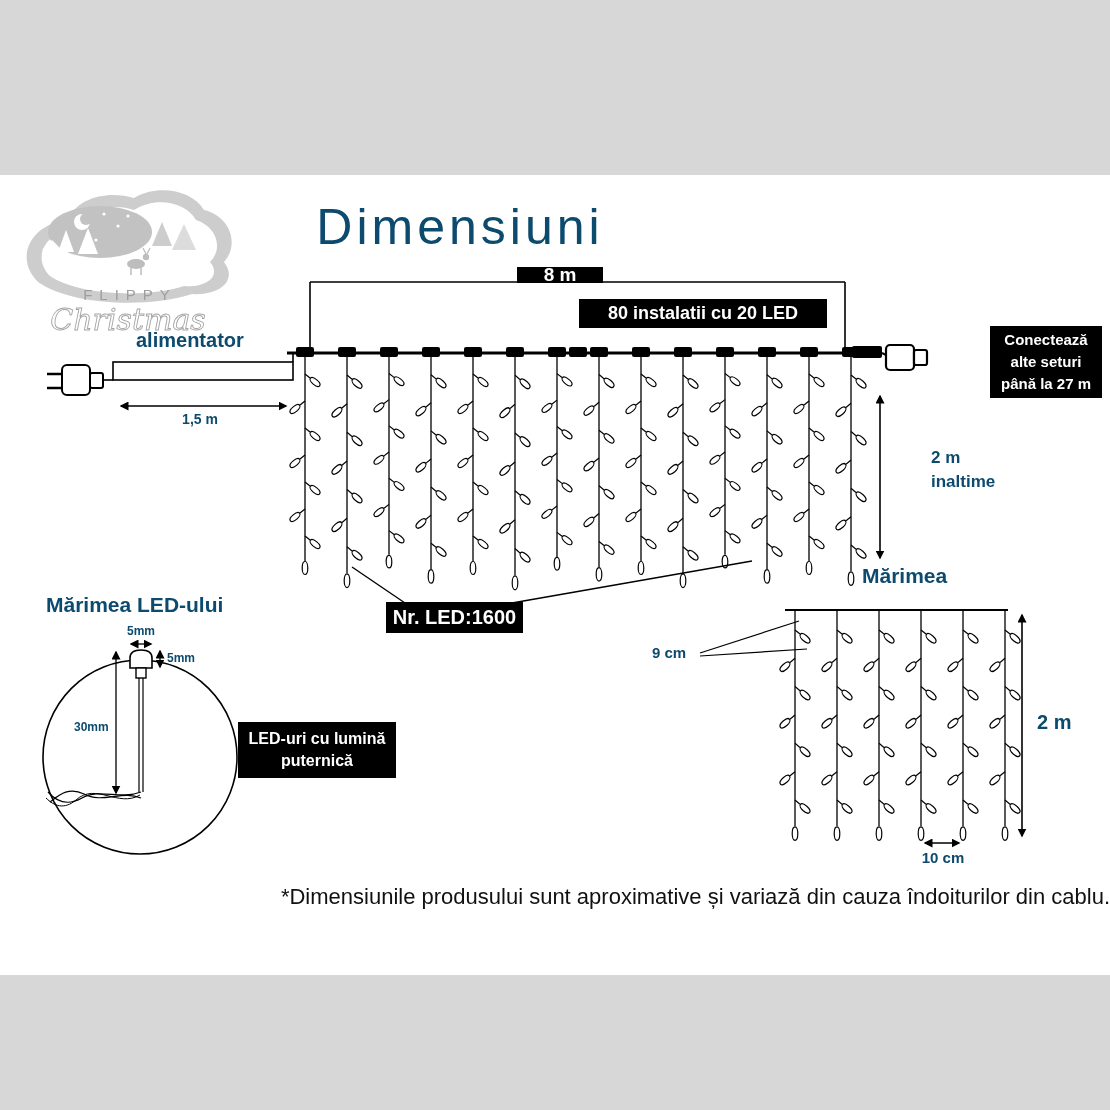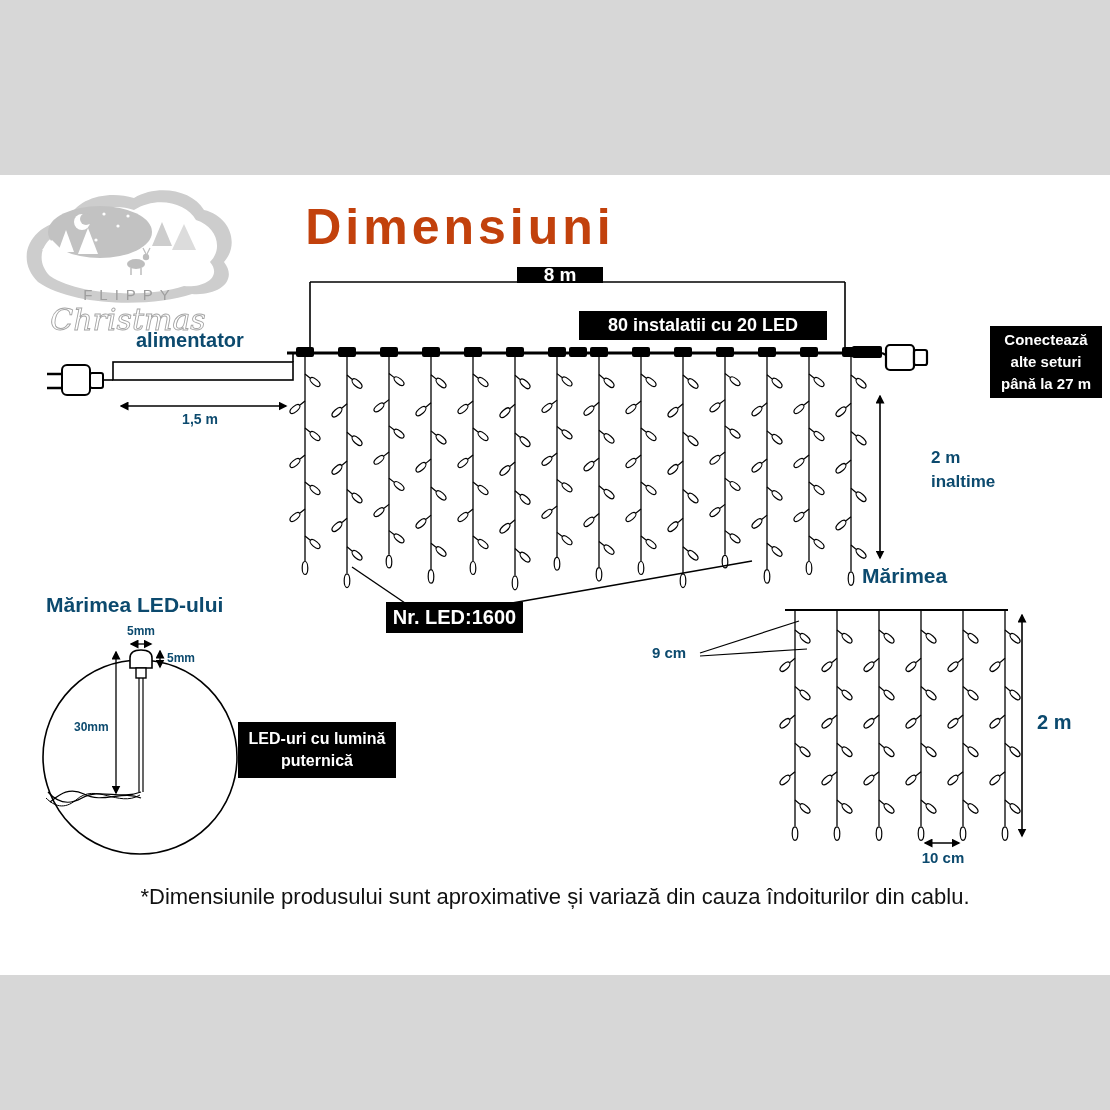--- a/index.html
+++ b/index.html
@@ -5,21 +5,21 @@
   html,body{margin:0;padding:0;background:#d7d7d7;}
   .canvas{position:relative;width:1110px;height:1110px;background:#d7d7d7;
           font-family:"Liberation Sans",sans-serif;overflow:hidden;}
   .white-area{position:absolute;left:0;top:175px;width:1110px;height:800px;background:#ffffff;z-index:0;}
   svg.layer{position:absolute;left:0;top:0;z-index:1;}
   .lbl{position:absolute;color:#0c4a6e;z-index:2;}
   .pre{white-space:pre-line;margin-left:34px;}
   .blackbox{position:absolute;z-index:2;background:#000;color:#fff;font-weight:700;
             display:flex;align-items:center;justify-content:center;text-align:center;}
   .title{position:absolute;left:0;top:198px;width:920px;text-align:center;
-         font-size:50px;font-weight:700;letter-spacing:4px;color:#c2410c;z-index:2;}
+         font-size:50px;font-weight:400;letter-spacing:4px;color:#0c4a6e;z-index:2;}
 </style>
 </head>
 <body>
 
 <div class="canvas">
   <div class="white-area"></div>
 
   <svg class="layer" width="1110" height="1110" viewBox="0 0 1110 1110">
     <defs>
       <marker id="mA" markerUnits="userSpaceOnUse" markerWidth="9" markerHeight="9" refX="7.5" refY="4.5" orient="auto-start-reverse">
@@ -164,21 +164,21 @@
       <line x1="1022" y1="615" x2="1022" y2="836" stroke="#000" stroke-width="1.6" marker-start="url(#mA)" marker-end="url(#mA)"></line>
       <line x1="925" y1="843" x2="959" y2="843" stroke="#000" stroke-width="1.4" marker-start="url(#mA)" marker-end="url(#mA)"></line>
     </g>
   </svg>
 
   <div class="title">Dimensiuni</div>
 
   <div class="blackbox" style="left:517px;top:267px;width:86px;height:16px;font-size:19px">8 m</div>
 
 
-  <div class="blackbox" style="left:579px;top:311px;width:248px;height:29px;font-size:18px">80 instalatii cu 20 LED</div>
+  <div class="blackbox" style="left:579px;top:299px;width:248px;height:29px;font-size:18px">80 instalatii cu 20 LED</div>
 
   <div class="lbl" style="left:136px;top:329px;font-size:20px;font-weight:700">alimentator</div>
 
   <div class="lbl" style="left:150px;top:411px;width:100px;text-align:center;font-size:14px;font-weight:700">1,5 m</div>
 
   <div class="blackbox pre" style="left:956px;top:326px;width:112px;height:72px;font-size:15px;line-height:1.45">Conectează
 alte seturi
 până la 27 m</div>
 
   <div class="lbl pre" style="left:897px;top:446px;font-size:17px;font-weight:600;line-height:1.4">2 m
@@ -198,14 +198,14 @@
 puternică</div>
 
   <div class="lbl" style="left:862px;top:564px;font-size:21px;font-weight:600">Mărimea</div>
 
   <div class="lbl" style="left:652px;top:644px;font-size:15px;font-weight:600">9 cm</div>
 
   <div class="lbl" style="left:1037px;top:711px;font-size:20px;font-weight:700">2 m</div>
 
   <div class="lbl" style="left:905px;top:849px;width:76px;text-align:center;font-size:15px;font-weight:700">10 cm</div>
 
-  <div class="lbl" style="left:0;top:884px;width:1110px;text-align:center;font-size:22px;color:#111">*Dimensiunile produsului sunt aproximative și variază din cauza îndoiturilor din cablu.</div>
+  <div class="lbl" style="left:0;top:884px;width:1110px;text-align:right;font-size:22px;color:#111">*Dimensiunile produsului sunt aproximative și variază din cauza îndoiturilor din cablu.</div>
 </div>
 
 </body></html>

